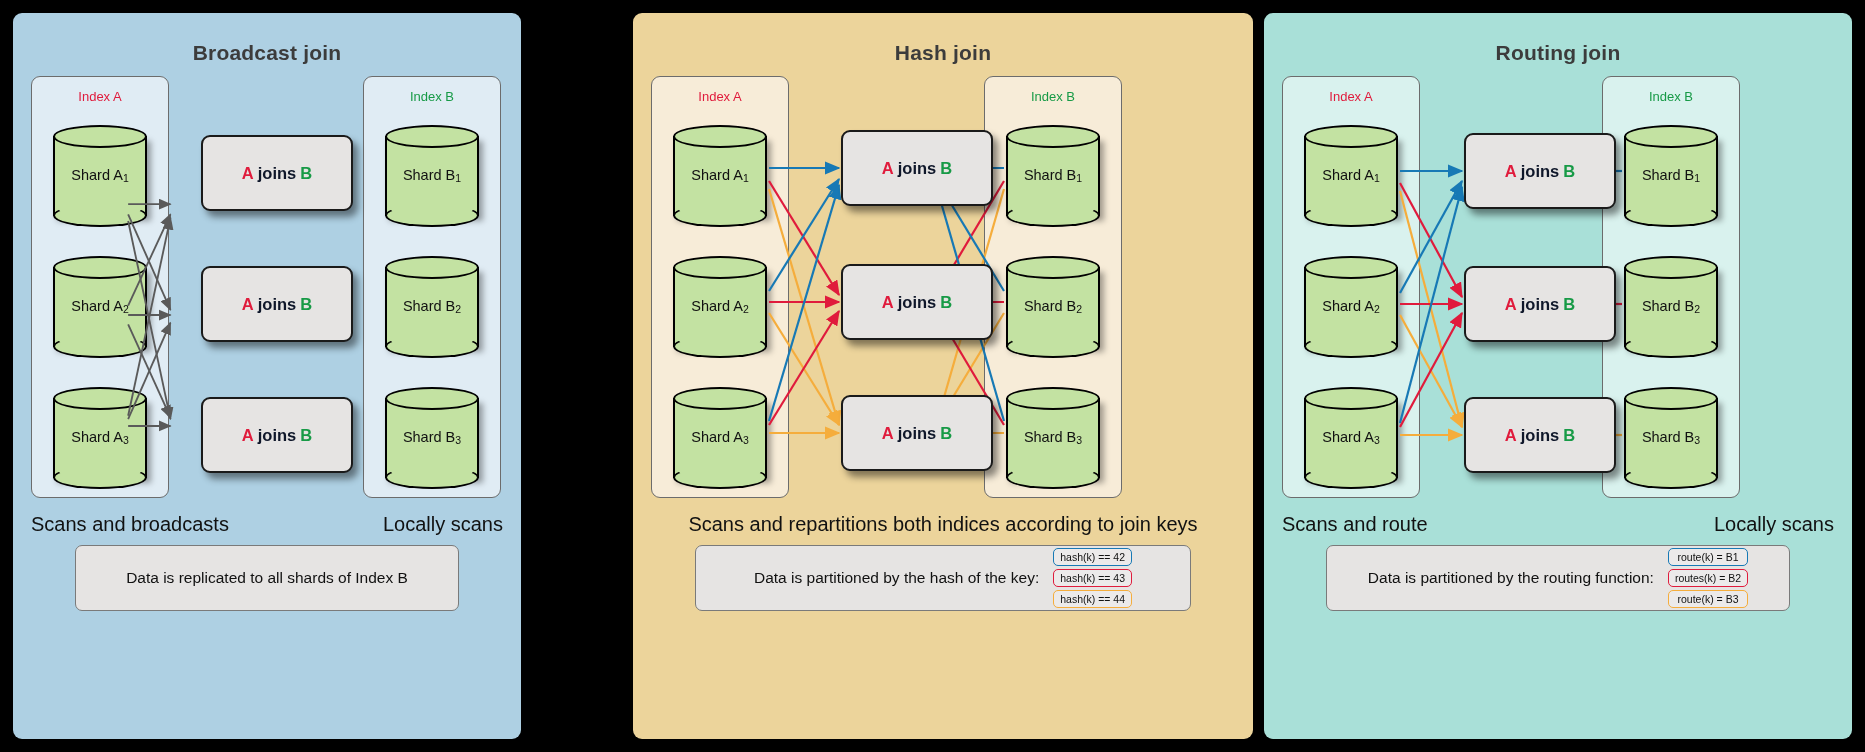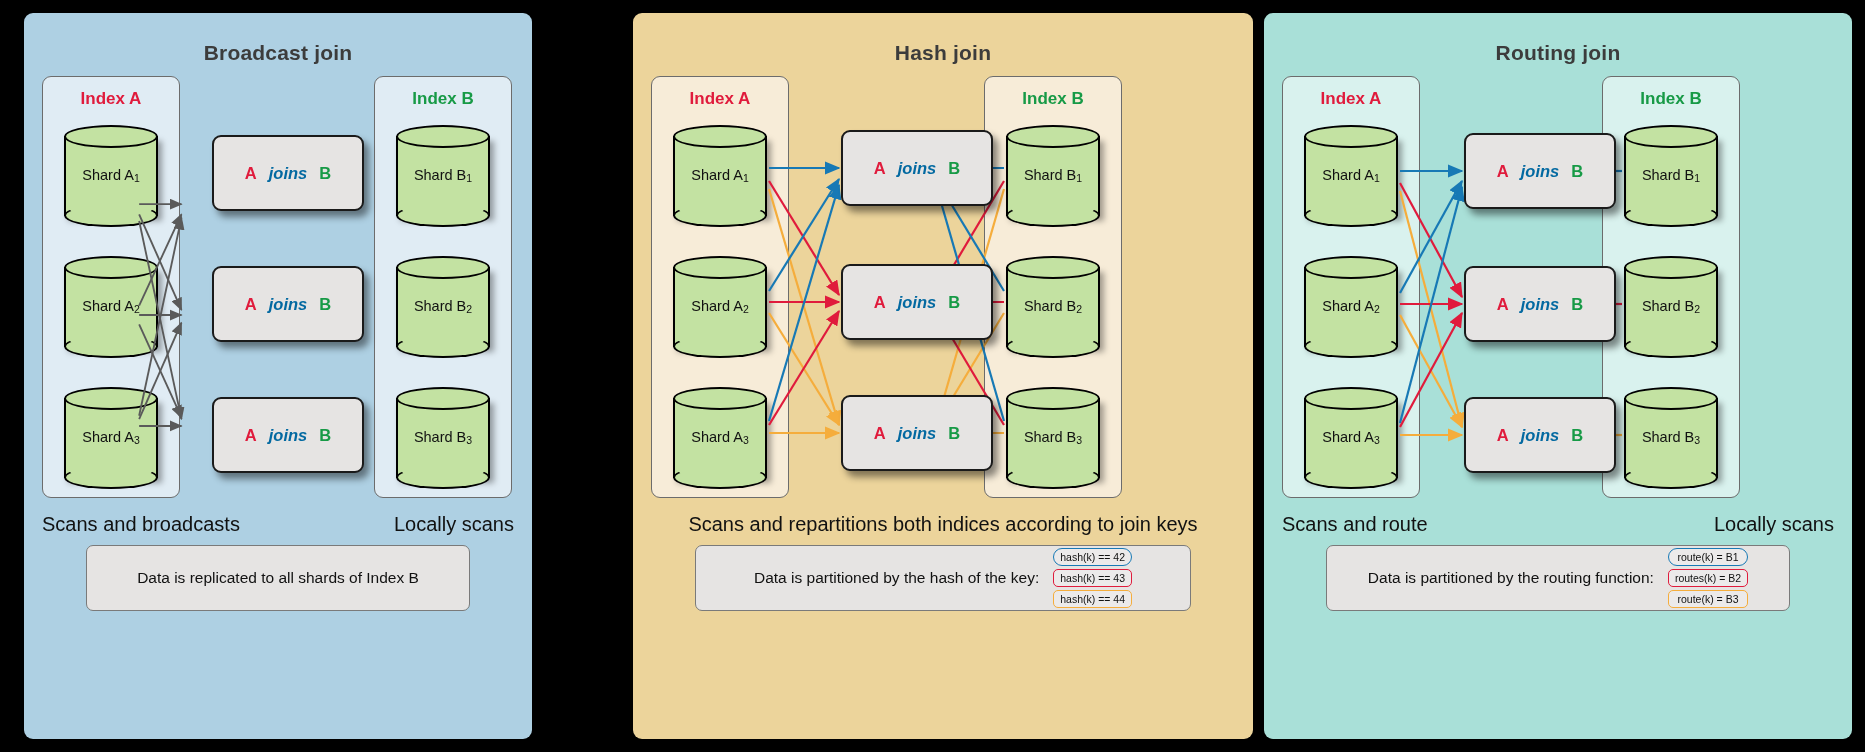--- a/index.html
+++ b/index.html
@@ -1,34 +1,34 @@
 <!DOCTYPE html>
 <html><head>
 <meta charset="utf-8">
 <style>
   html,body{margin:0;padding:0;background:#000;}
   body{width:1865px;height:752px;overflow:hidden;font-family:"Liberation Sans",sans-serif;}
   .stage{position:relative;width:1865px;height:752px;background:#000;}
 
   .panel{position:absolute;top:13px;height:726px;border-radius:9px;box-sizing:border-box;}
-  #panel-broadcast{left:24px;width:508px;background:#aed0e3;padding-left:44px;}
+  #panel-broadcast{left:13px;width:508px;background:#aed0e3;padding-left:44px;}
   #panel-hash{left:633px;width:620px;background:#ecd49b;}
   #panel-routing{left:1264px;width:588px;background:#a9e0d8;}
 
   .panel-title{position:absolute;top:28px;left:0;right:0;text-align:center;
     font-size:21px;font-weight:bold;color:#3c3c3c;letter-spacing:.2px;}
 
   .index-box{position:absolute;top:63px;height:422px;border:1px solid #6c6c6c;
     border-radius:9px;box-sizing:border-box;}
   #panel-broadcast .index-box{background:#e0ecf4;}
   #panel-hash .index-box{background:#f7ecd8;}
   #panel-routing .index-box{background:#d9f2ee;}
 
   .index-label{position:absolute;top:12px;left:0;right:0;text-align:center;
-    font-size:17px;font-weight:bold;}
+    font-size:13px;font-weight:normal;}
   .lbl-a{color:#e01b3c;}
   .lbl-b{color:#179a46;}
 
   
   .cyl{position:absolute;width:94px;height:102px;}
   .cyl .body{position:absolute;left:0;top:11px;width:94px;height:80px;
     background:#c3e2a2;border-left:2.5px solid #000;border-right:2.5px solid #000;
     box-sizing:border-box;box-shadow:4px 5px 6px rgba(0,0,0,.35);}
   .cyl .top{position:absolute;left:0;top:0;width:94px;height:23px;
     background:#c3e2a2;border:2.5px solid #000;border-radius:50%;box-sizing:border-box;}
@@ -39,36 +39,36 @@
     font-size:14.5px;color:#111;z-index:3;}
   .cyl .txt sub{font-size:10.5px;vertical-align:baseline;position:relative;top:2px;}
 
   .joinbox{position:absolute;width:152px;height:76px;background:#e6e4e3;
     border:2.5px solid #1a1a1a;border-radius:9px;box-sizing:border-box;
     box-shadow:5px 6px 7px rgba(0,0,0,.45);
     display:flex;align-items:center;justify-content:center;
     font-size:16.5px;font-weight:bold;color:#111;}
   .joinbox .ja{color:#e01b3c;}
   .joinbox .jb{color:#179a46;}
-  .joinbox .jm{color:#0369a1;margin:0 12px;font-style:italic;}
+  .joinbox .jm{color:#0f172a;margin:0 4px;}
 
   .caption{position:absolute;top:500px;font-size:20px;color:#111;}
   .cap-left{left:18px;}
   .cap-right{right:18px;}
 
   .note{position:absolute;left:62px;right:62px;top:532px;height:66px;
     background:#e6e4e3;border:1px solid #7a7a7a;border-radius:7px;
     display:flex;align-items:center;box-sizing:border-box;}
   .note-text{font-size:15.5px;color:#111;}
   .note.centered{justify-content:center;}
   .note.withchips{justify-content:center;padding:0 14px;}
   .chips{display:flex;flex-direction:column;gap:3px;margin-left:14px;}
   .chip{border-radius:5px;border:1.6px solid #999;background:#eceaea;
     font-size:10.5px;color:#111;padding:2px 6px;text-align:center;white-space:nowrap;}
-  .chip.blue{border-color:#1779b5;border-radius:9px;}
+  .chip.blue{border-color:#1779b5;}
   .chip.red{border-color:#e01b3c;}
   .chip.orange{border-color:#f5ad3c;}
 
   svg.arrows{position:absolute;left:0;top:0;width:100%;height:726px;
     pointer-events:none;overflow:visible;}
 </style>
 </head>
 <body>
 
 <div class="stage">

